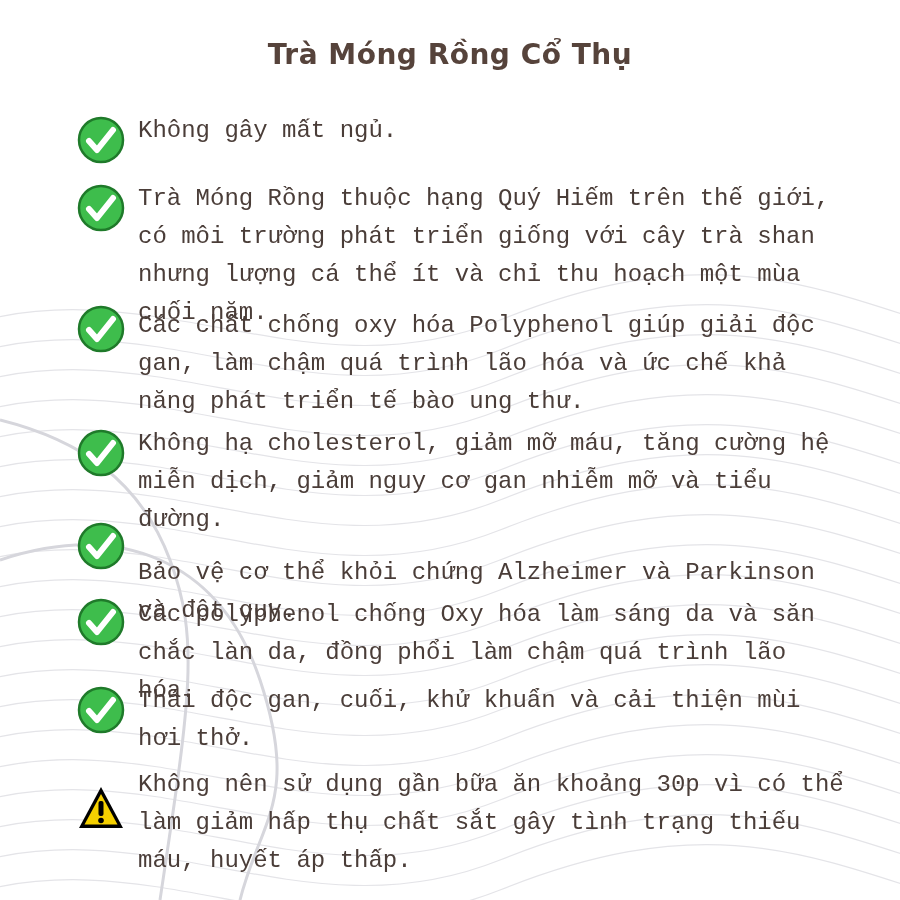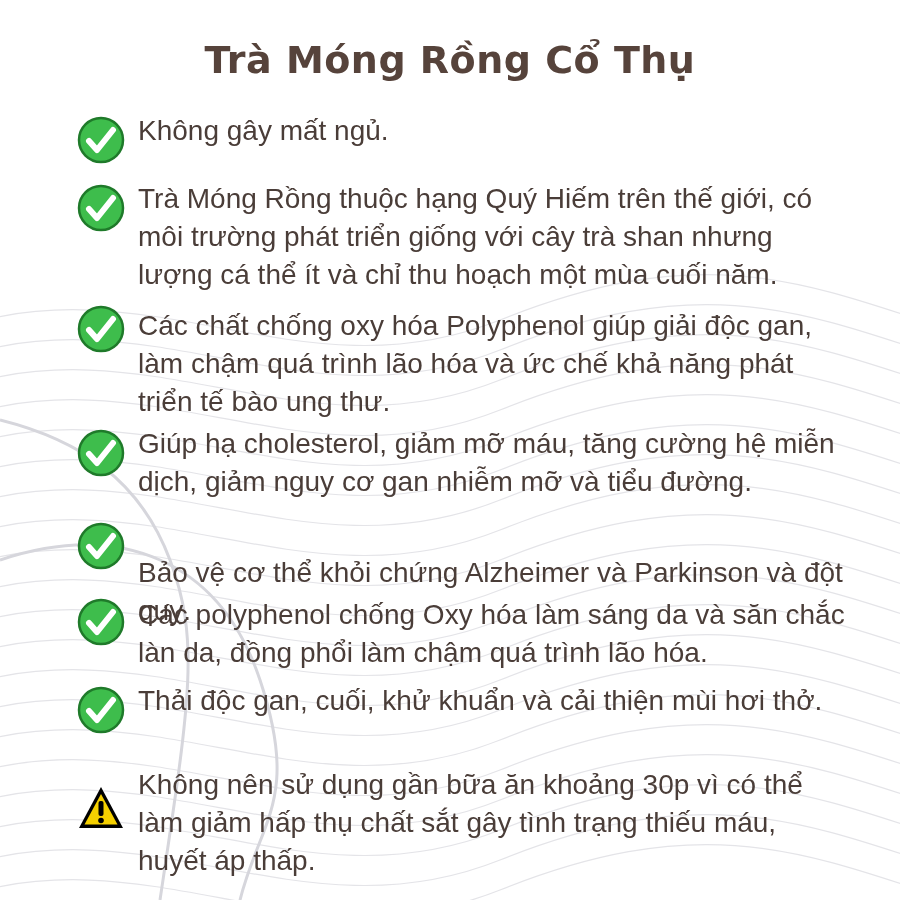--- a/index.html
+++ b/index.html
@@ -5,29 +5,29 @@
   html, body { margin: 0; padding: 0; }
   body {
     width: 900px; height: 900px; overflow: hidden;
     background: #ffffff;
     font-family: "DejaVu Sans", sans-serif;
     position: relative;
   }
   .bg-waves { position: absolute; left: 0; top: 0; width: 900px; height: 900px; z-index: 0; }
   .title {
     position: absolute; left: 0; top: 38px; width: 900px;
-    text-align: center; font-weight: bold; font-size: 38px;
+    text-align: center; font-weight: bold; font-size: 28px;
     color: #56433b; letter-spacing: 0.5px; z-index: 1;
   }
   .item { position: absolute; left: 0; width: 900px; z-index: 1; }
   .icon { position: absolute; left: 77px; width: 48px; height: 48px; }
   .text {
     position: absolute; left: 138px; width: 710px;
-    font-size: 28px; line-height: 38px; color: #4a3d38;
-    font-family: Liberation Sans, sans-serif;
+    font-size: 24px; line-height: 38px; color: #4a3d38;
+    font-family: Liberation Mono, monospace;
   }
 </style>
 </head>
 <body>
 
 <svg class="bg-waves" viewBox="0 0 900 900" xmlns="http://www.w3.org/2000/svg">
   <g fill="none" stroke="#e4e4e8" stroke-width="1.2">
     <path d="M-50 330 C 150 260, 300 400, 500 320 S 800 280, 950 330"></path>
     <path d="M-50 360 C 150 290, 300 430, 500 350 S 800 310, 950 360"></path>
     <path d="M-50 390 C 150 320, 300 460, 500 380 S 800 340, 950 390"></path>
@@ -79,21 +79,21 @@
       <path d="M12 25 L20 34 L36 14" fill="none" stroke="#ffffff" stroke-width="6" stroke-linecap="round" stroke-linejoin="round"></path>
     </svg>
   <div class="text" style="top:12px;">Các chất chống oxy hóa Polyphenol giúp giải độc gan, làm chậm quá trình lão hóa và ức chế khả năng phát triển tế bào ung thư.</div>
 </div>
 
 <div class="item" style="top:425px;">
   <svg class="icon" style="top:4px;" viewBox="0 0 48 48">
       <circle cx="24" cy="24" r="22" fill="#3ebd4c" stroke="#1f7a2a" stroke-width="2.5"></circle>
       <path d="M12 25 L20 34 L36 14" fill="none" stroke="#ffffff" stroke-width="6" stroke-linecap="round" stroke-linejoin="round"></path>
     </svg>
-  <div class="text" style="top:0;">Giúp hạ cholesterol, giảm mỡ máu, tăng cường hệ miễn dịch, giảm nguy cơ gan nhiễm mỡ và tiểu đường.</div>
+  <div class="text" style="top:0;">Không hạ cholesterol, giảm mỡ máu, tăng cường hệ miễn dịch, giảm nguy cơ gan nhiễm mỡ và tiểu đường.</div>
 </div>
 
 <div class="item" style="top:518px;">
   <svg class="icon" style="top:4px;" viewBox="0 0 48 48">
       <circle cx="24" cy="24" r="22" fill="#3ebd4c" stroke="#1f7a2a" stroke-width="2.5"></circle>
       <path d="M12 25 L20 34 L36 14" fill="none" stroke="#ffffff" stroke-width="6" stroke-linecap="round" stroke-linejoin="round"></path>
     </svg>
   <div class="text" style="top:0;margin-top:36px;">Bảo vệ cơ thể khỏi chứng Alzheimer và Parkinson và đột quỵ.</div>
 </div>
 

